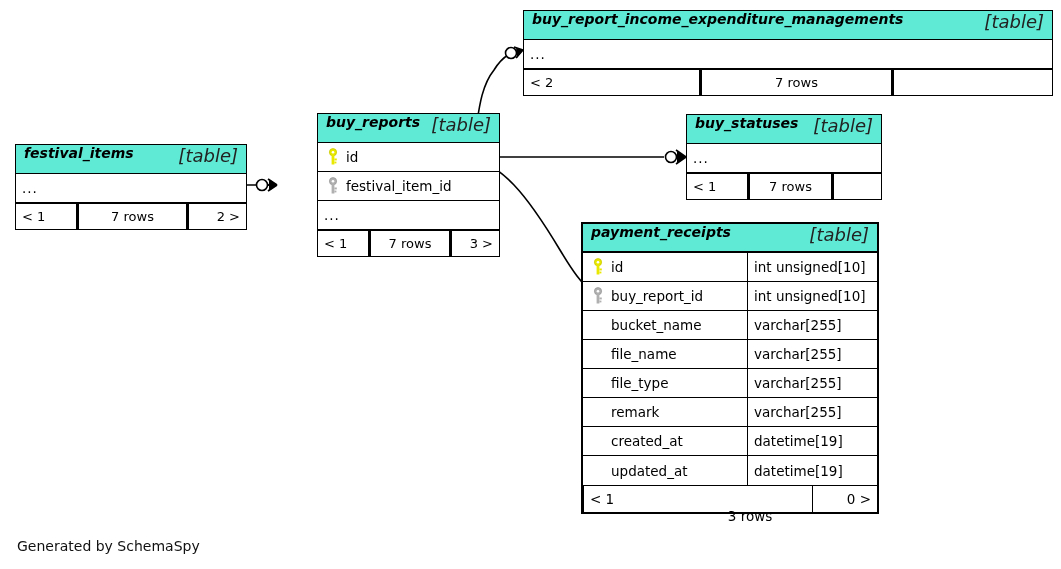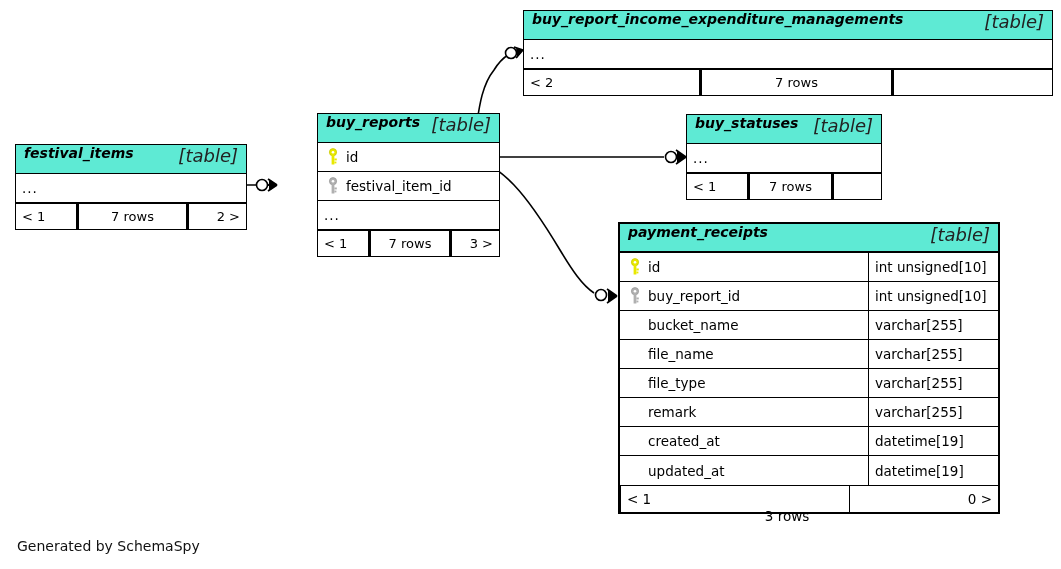--- a/index.html
+++ b/index.html
@@ -172,21 +172,21 @@
   #node-buy_report_income_expenditure_managements .foot-cell:nth-child(3) { flex: 1 1 auto; }
 
   #node-buy_statuses {
     left: 686px; top: 114px; width: 196px;
   }
   #node-buy_statuses .foot-cell:nth-child(1) { flex: 0 0 60px; }
   #node-buy_statuses .foot-cell:nth-child(2) { flex: 0 0 84px; }
   #node-buy_statuses .foot-cell:nth-child(3) { flex: 1 1 auto; }
 
   #node-payment_receipts {
-    left: 618px; top: 222px; width: 382px;
+    left: 581px; top: 222px; width: 298px;
   }
   #node-payment_receipts .col-type { flex: 0 0 130px; }
   #node-payment_receipts .tbl-footer { height: 27px; font-size: 13.5px; }
   #node-payment_receipts .foot-cell { border-left: 1.6px solid #000000; }
   #node-payment_receipts .foot-cell:nth-child(1) { flex: 0 0 104px; }
   #node-payment_receipts .foot-cell:nth-child(2) { flex: 0 0 125px; margin-top: 30px; }
   #node-payment_receipts .foot-cell:nth-child(3) { flex: 1 1 auto; }
 
   #generated-by {
     position: absolute;

